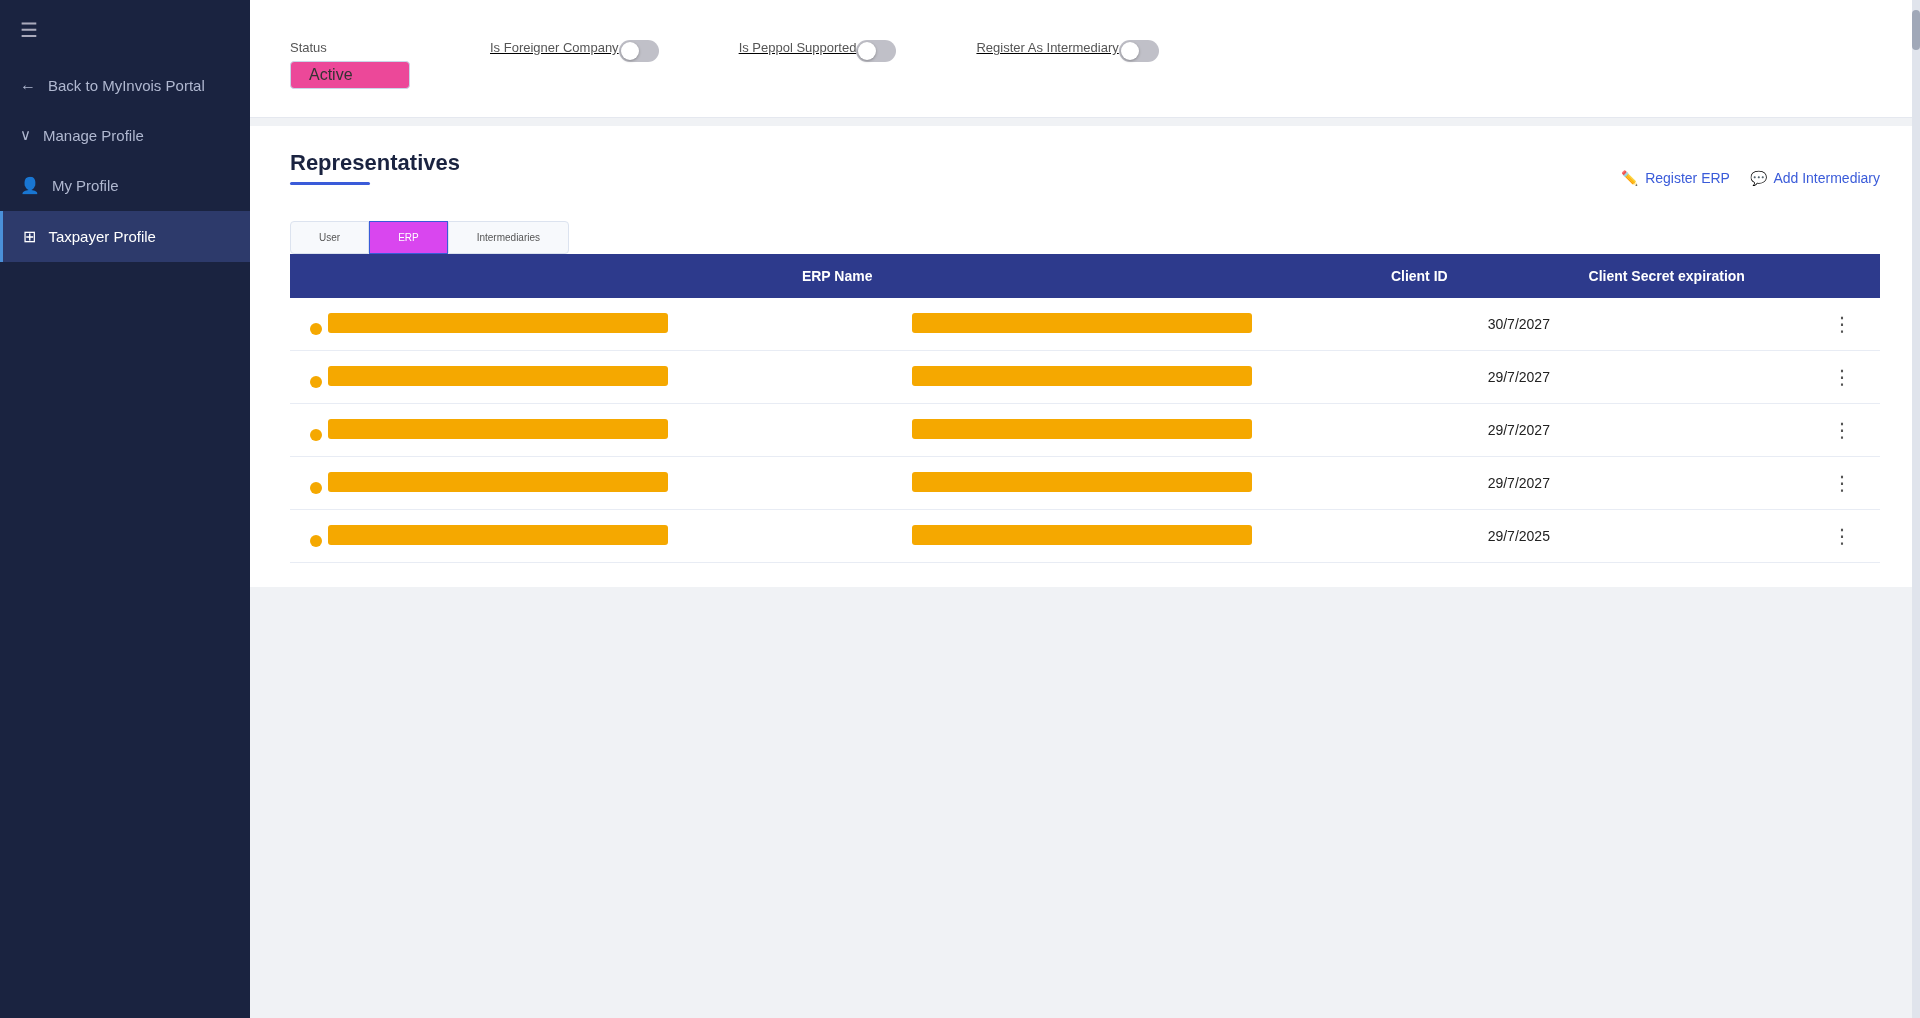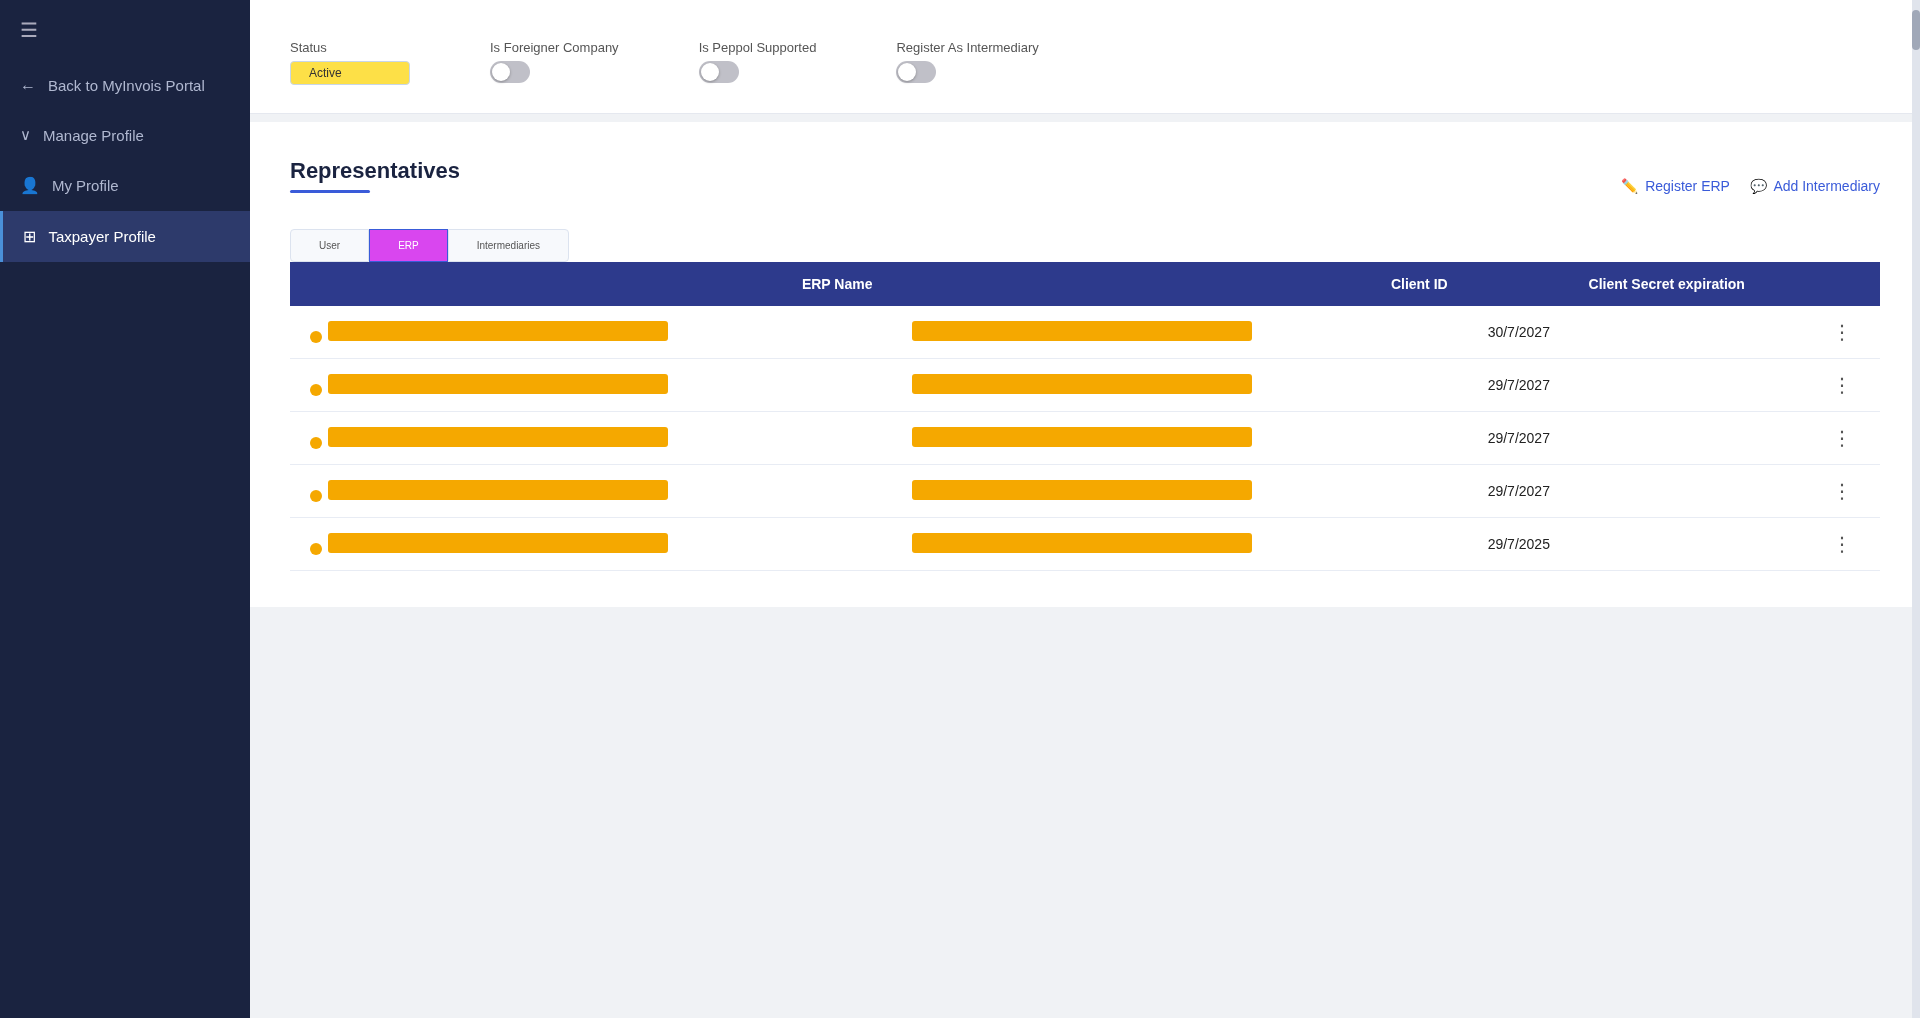--- a/index.html
+++ b/index.html
@@ -86,27 +86,27 @@
       color: #555;
       margin-bottom: 6px;
       font-weight: 500;
     }
     .status-badge {
       display: inline-block;
       padding: 4px 18px;
       border: 1px solid #c8d6e8;
       border-radius: 4px;
       color: #333;
-      font-size: 12px;
-      background: #fde047;
+      font-size: 16px;
+      background: #ec4899;
       min-width: 120px;
     }
     .toggle-group {
       display: flex;
-      flex-direction: column;
+      text-decoration: underline;
     }
     .toggle-wrapper {
       display: flex;
       align-items: center;
       gap: 8px;
     }
     .toggle {
       width: 40px;
       height: 22px;
       background: #c0c0c8;
@@ -124,21 +124,21 @@
       top: 2px;
       left: 2px;
       transition: left 0.2s;
       box-shadow: 0 1px 3px rgba(0,0,0,0.3);
     }
 
     
     .representatives-section {
       background: #fff;
       margin: 0 0 0 0;
-      padding: 36px 40px;
+      padding: 24px 40px;
     }
     .section-title {
       font-size: 22px;
       font-weight: 600;
       color: #1a2340;
       margin-bottom: 6px;
     }
     .title-underline {
       width: 80px;
       height: 3px;

